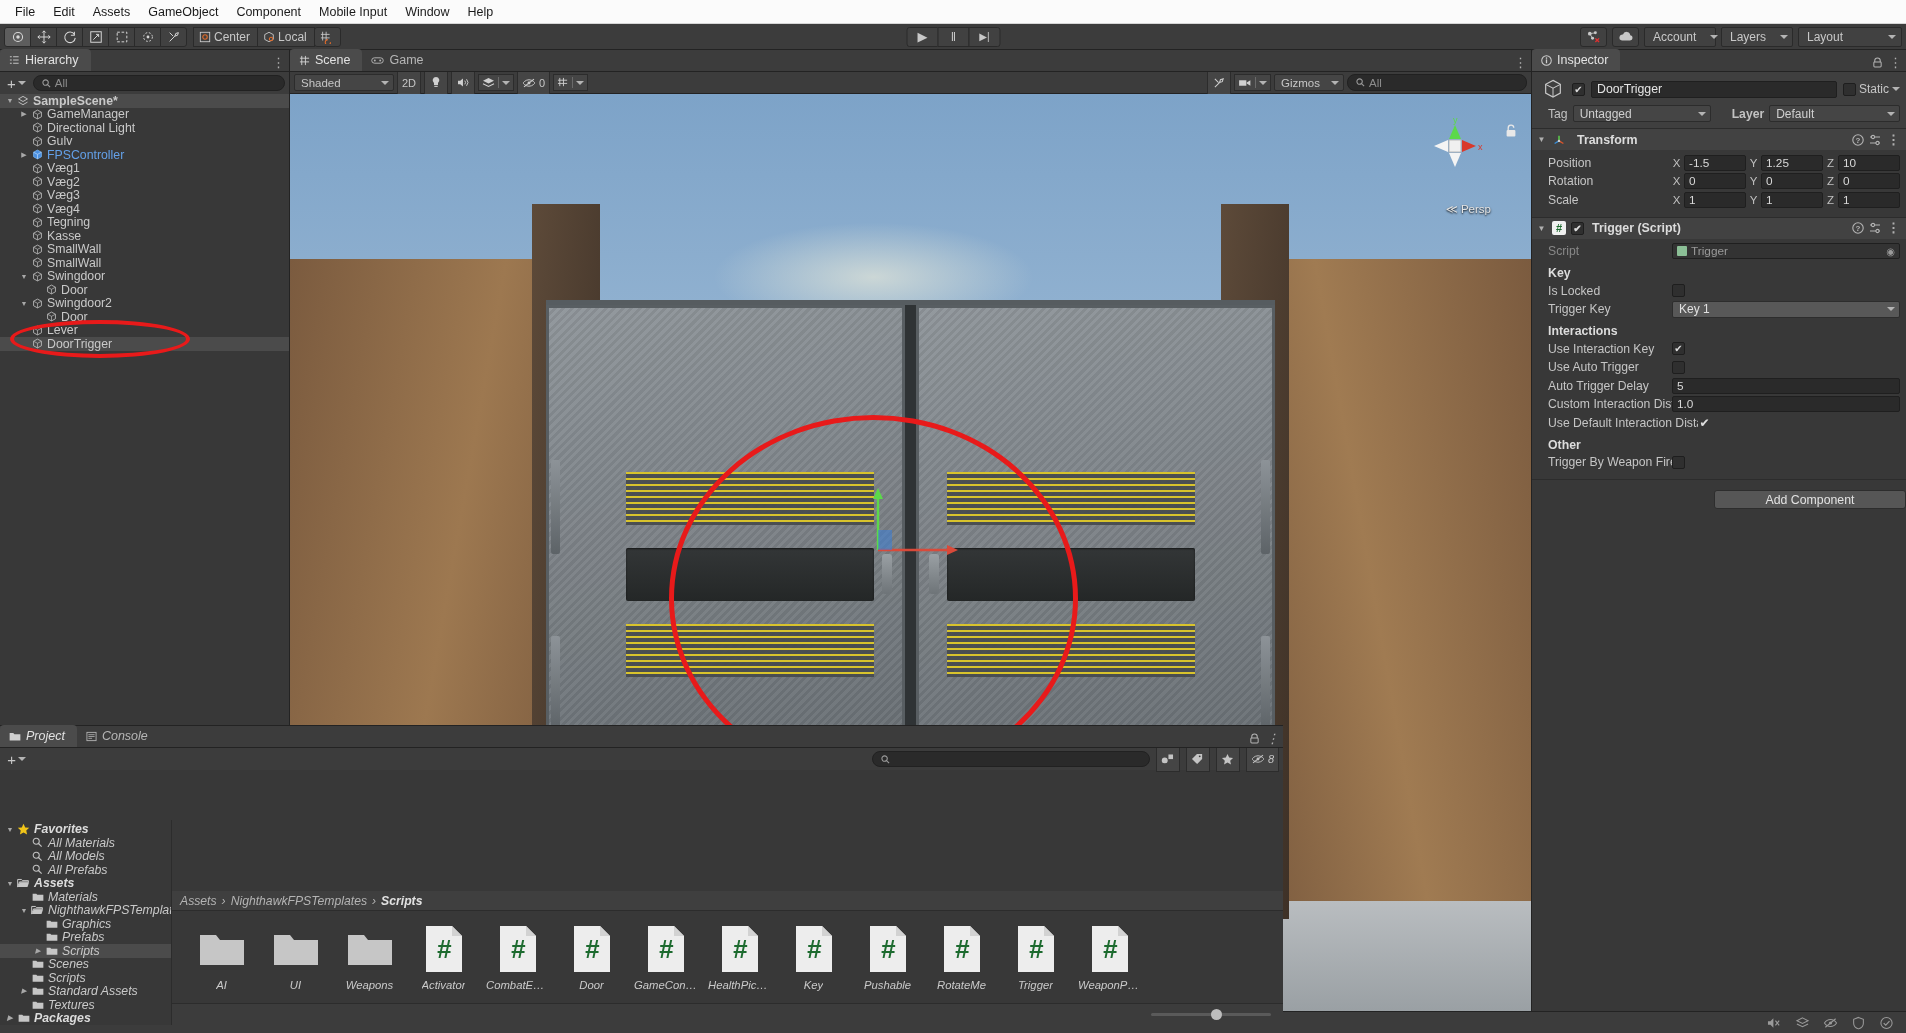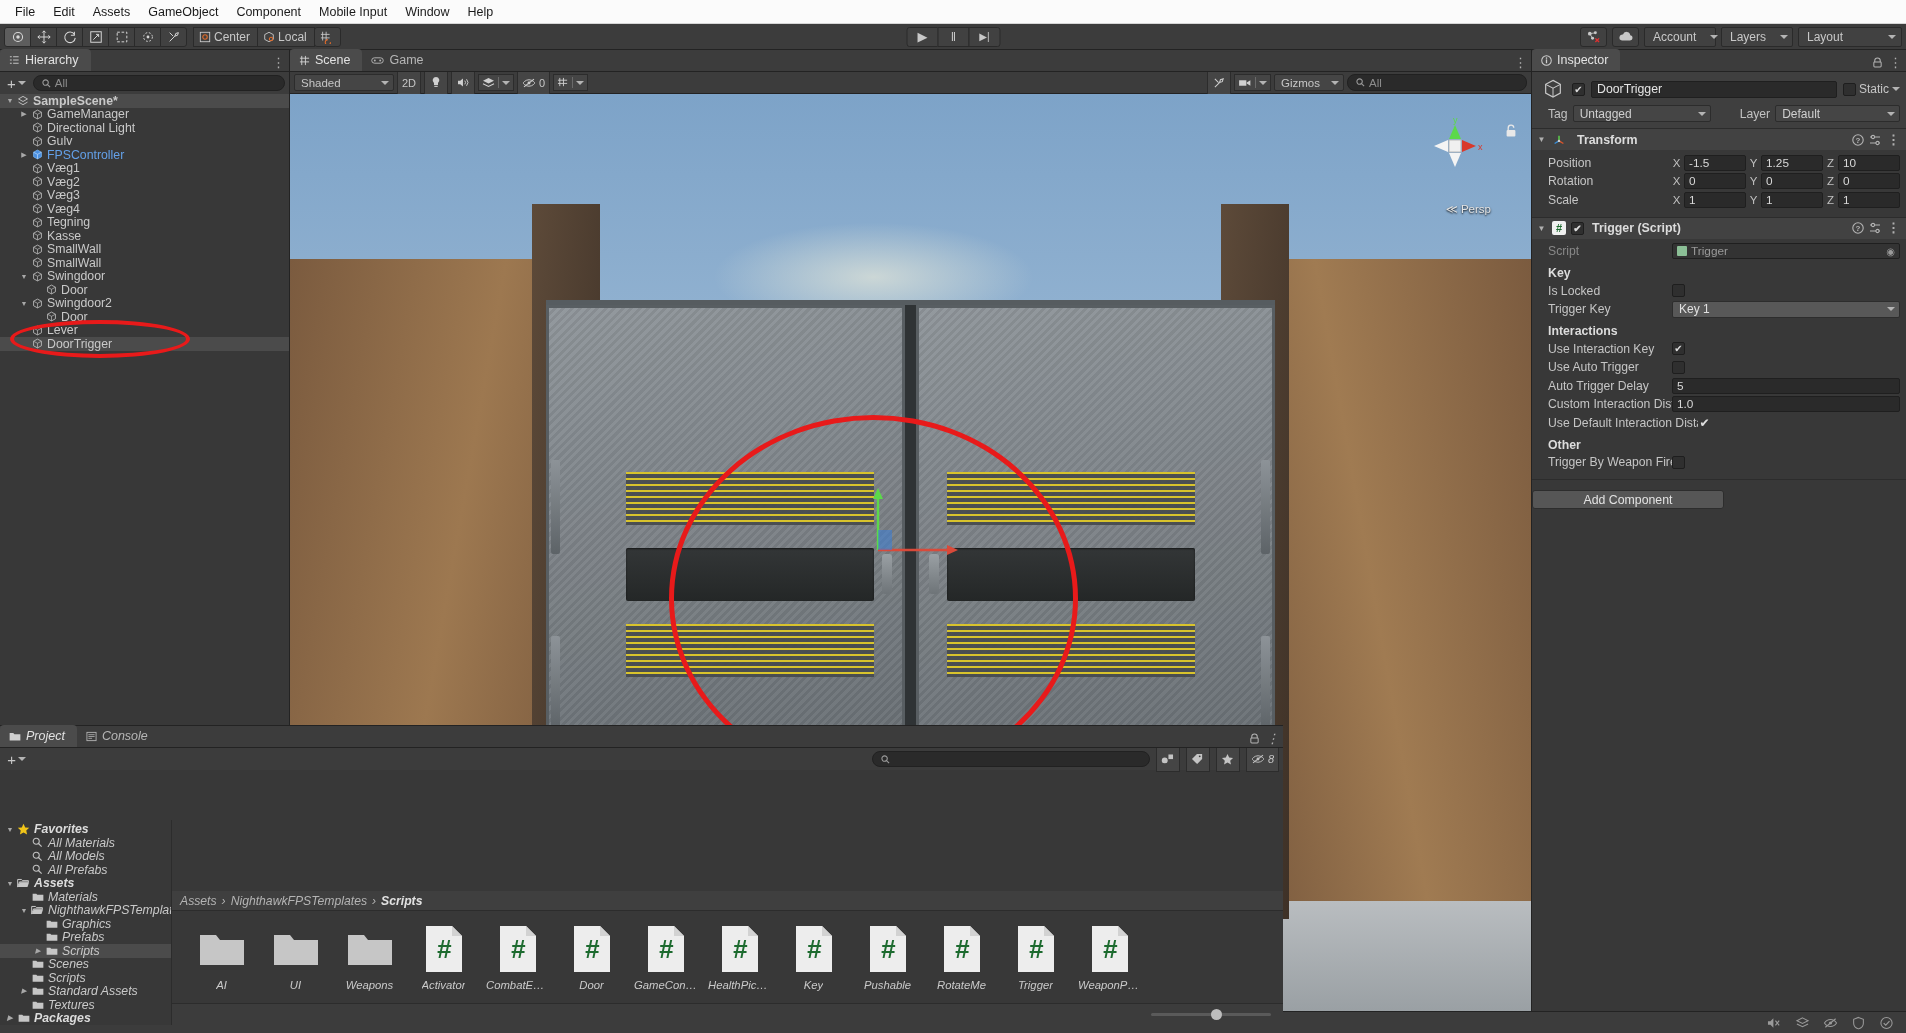--- a/index.html
+++ b/index.html
@@ -240,21 +240,21 @@
     flex: 1; height: 17px; background: #585858; border: 1px solid #2d2d2d; border-radius: 2px;
     display: flex; align-items: center; justify-content: space-between; padding: 0 4px 0 6px;
     font-size: 12px; color: #e0e0e0;
   }
   .section-lbl { font-size: 12.3px; font-weight: bold; color: #dcdcdc; padding: 5px 0 2px 10px; }
   .boxchk {
     width: 13px; height: 13px; background: #2f2f2f; border: 1px solid #1e1e1e; border-radius: 2px;
     display: flex; align-items: center; justify-content: center; font-size: 10px; color: #dcdcdc;
   }
   .boxchk.bare { background: transparent; border: none; color: #e0e0e0; font-size: 12px; }
-  .addcomp-wrap { padding: 10px 0; display: flex; justify-content: flex-start; background: #383838; }
+  .addcomp-wrap { padding: 10px 0; display: flex; justify-content: flex-end; background: #383838; }
   .addcomp {
     width: 192px; height: 19px; background: #565656; border: 1px solid #2d2d2d; border-radius: 3px;
     display: flex; align-items: center; justify-content: center; font-size: 12.3px; color: #e2e2e2;
   }
 
   
   .projpanel { height: 300px; flex: 0 0 300px; display: flex; flex-direction: column; background: #383838; border-top: 1px solid #232323; }
   .proj-toolbar { height: 22px; flex: 0 0 22px; background: #3c3c3c; display: flex; align-items: center; padding: 0 4px; gap: 6px; }
   .proj-search {
     width: 278px; height: 16px; background: #2a2a2a; border: 1px solid #212121; border-radius: 8px;
@@ -815,21 +815,21 @@
               <span>Static</span>
               <span class="caret"></span>
             </div>
           </div>
           <div class="insp-row2">
             <span class="lbl">Tag</span>
             <div class="minidrop" style="width:138px;">
               <span>Untagged</span>
               <span class="caret"></span>
             </div>
-            <span class="lbl" style="margin-left:24px;">Layer</span>
+            <span class="lbl" style="margin-left:16px;font-weight:bold;">Layer</span>
             <div class="minidrop" style="flex:1;">
               <span>Default</span>
               <span class="caret"></span>
             </div>
           </div>
         </div>
 
         <div class="comp">
           <div class="comp-head">
             <span class="tri">▼</span>

